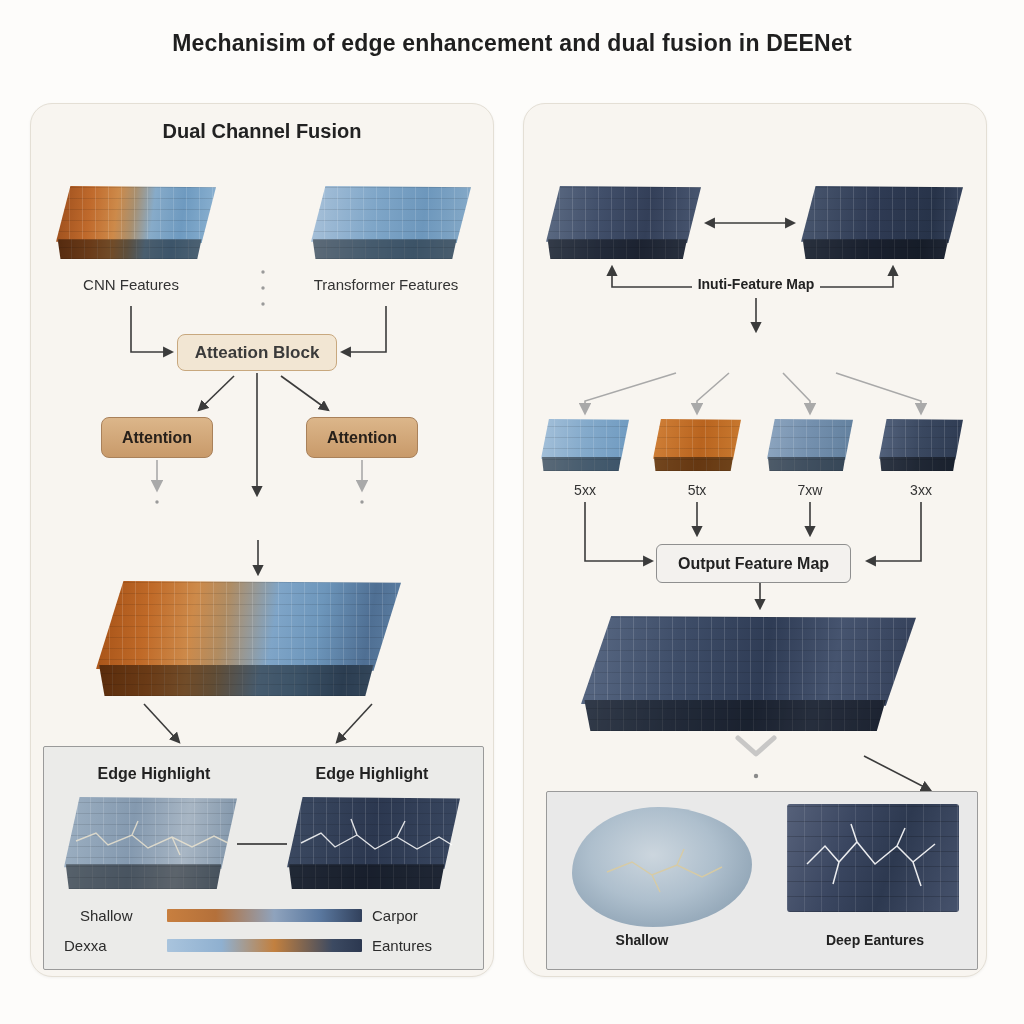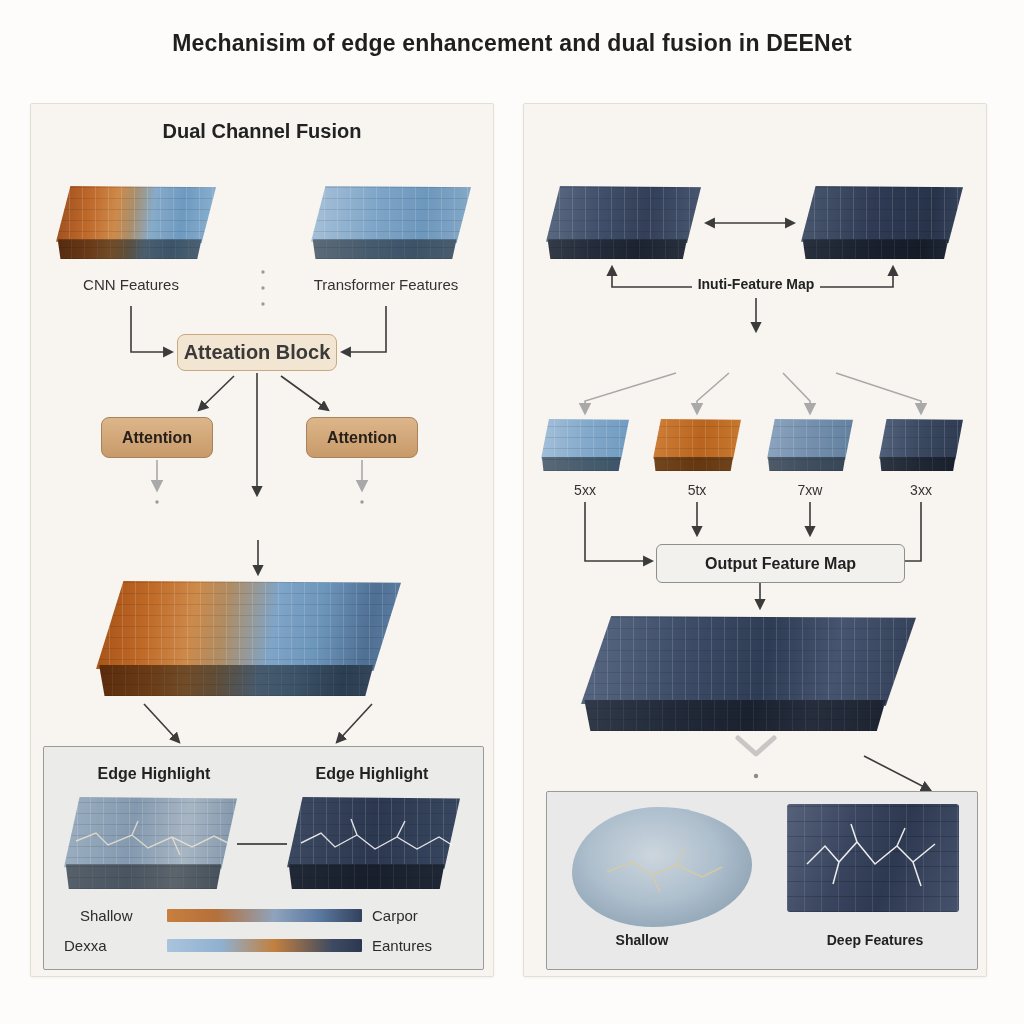--- a/index.html
+++ b/index.html
@@ -1,20 +1,20 @@
 <!DOCTYPE html>
 <html><head>
 <meta charset="utf-8">
 <style>
   html,body{margin:0;padding:0;width:1024px;height:1024px;background:#fdfcfa;
     font-family:"Liberation Sans",sans-serif;position:relative;overflow:hidden;}
   .title{position:absolute;left:0;top:30px;width:100%;text-align:center;margin:0;
     font-size:23px;font-weight:bold;color:#1f1f1f;letter-spacing:.2px;}
   .panel{position:absolute;top:103px;width:462px;height:872px;background:#f8f5f0;
-    border:1px solid #e4dfd5;border-radius:2px;box-shadow:0 1px 3px rgba(0,0,0,.05);}
+    border:1px solid #e4dfd5;border-radius:22px;box-shadow:0 1px 3px rgba(0,0,0,.05);}
   .panel.left{left:30px}.panel.right{left:523px}
   .panel-title{position:absolute;top:16px;left:0;width:100%;text-align:center;margin:0;
     font-size:20px;font-weight:bold;color:#222;}
   .arrows{position:absolute;left:0;top:0;width:462px;height:872px;pointer-events:none;overflow:visible;}
   
   .slab{position:absolute;}
   .slab .top{position:absolute;left:0;top:0;width:100%;height:78%;
     clip-path:polygon(9% 0,100% 2%,91% 100%,0 98%);}
   .slab .front{position:absolute;left:1%;top:73%;width:90%;height:27%;
     clip-path:polygon(0 0,100% 0,97% 100%,2% 100%);filter:brightness(.55);}
@@ -32,28 +32,28 @@
   .slab-small-dark{--g:linear-gradient(97deg,#55647e,#3a4860 50%,#2e3b52);}
   .slab-fused{--g:linear-gradient(99deg,#a34f15,#c06a28 18%,#cd8a4a 32%,#b08c62 42%,#7fa5c8 58%,#6d96bb 72%,#4f6f93 88%,#5f82a6);}
   .slab-output-big{--g:linear-gradient(99deg,#5a6a85,#3e4d68 30%,#2f3c55 55%,#46546f 75%,#333f58);}
   .map-shallow{--g:linear-gradient(97deg,#9db0c2,#8499af 40%,#a8b6c4 70%,#7e93a8);}
   .map-deep{--g:linear-gradient(97deg,#3c4a62,#2c3850 50%,#394760);}
   .crack{position:absolute;left:0;top:0;width:100%;height:100%;pointer-events:none;}
   
   .block{position:absolute;display:flex;align-items:center;justify-content:center;
     font-weight:bold;border-radius:8px;box-sizing:border-box;}
   .attn-block{left:146px;top:230px;width:160px;height:37px;background:#f2e6d3;
-    border:1.5px solid #c8a87e;color:#3a3a3a;font-size:20px;}
+    border:1.5px solid #c8a87e;color:#3a3a3a;font-size:17px;}
   .attention-box{top:313px;width:112px;height:41px;background:linear-gradient(#dcb68a,#c89a6a);
     border:1.5px solid #a9815a;color:#27201a;font-size:16px;}
   .fusion-box{left:170px;top:397px;width:114px;height:37px;background:#b9cbdd;
     border:1.5px solid #8ba7c2;color:#1c2b3a;font-size:16px;}
   .kernels-box{left:140px;top:231px;width:184px;height:38px;background:#efedea;
     border:1.5px solid #9a9a9a;color:#2a2a2a;font-size:15px;border-radius:6px;}
-  .output-box{left:132px;top:440px;width:249px;height:39px;background:#f3f1ee;
+  .output-box{left:132px;top:440px;width:195px;height:39px;background:#f3f1ee;
     border:1.5px solid #8f8f8f;color:#222;font-size:16px;border-radius:6px;}
   .lbl{position:absolute;font-size:15px;color:#333;text-align:center;}
   .lbl.bold{font-weight:bold;color:#222;font-size:14px;}
   .bottom-box{position:absolute;background:#ebebe9;border:1.5px solid #9a9a9a;border-radius:2px;}
   .eh-title{position:absolute;top:18px;width:200px;text-align:center;font-weight:bold;font-size:16px;color:#222;}
   .legend-lbl{position:absolute;font-size:15px;color:#2c2c2c;}
   .legend-bar{position:absolute;height:13px;width:195px;border-radius:1px;}
   .bar-1{background:linear-gradient(90deg,#c87f3f,#b4703a 25%,#8fa3bd 55%,#5b79a0 78%,#32415c);}
   .bar-2{background:linear-gradient(90deg,#a9c4dd,#8fb0d0 28%,#c2803f 55%,#3c4a62 85%,#2c3850);}
   .map-connector{position:absolute;left:193px;top:96px;width:50px;height:2px;background:#555;}
@@ -238,16 +238,16 @@
         <svg class="crack" viewBox="0 0 180 120">
           <path d="M35,65 L60,55 L80,68 L105,58 L130,70 L150,60 M80,68 L88,85 M105,58 L112,42" fill="none" stroke="#d9cba0" stroke-width="1.4" opacity=".9"></path>
         </svg>
       </div>
       <div class="deep-flat">
         <svg class="crack" viewBox="0 0 172 108">
           <path d="M20,60 L38,42 L52,58 L70,38 L88,60 L110,42 L126,58 L148,40 M70,38 L64,20 M110,42 L118,24 M52,58 L46,80 M126,58 L134,82" fill="none" stroke="#ffffff" stroke-width="1.5" opacity=".9"></path>
         </svg>
       </div>
       <div class="lbl bold" style="left:35px;top:140px;width:120px">Shallow</div>
-      <div class="lbl bold" style="left:243px;top:140px;width:170px">Deep Features</div>
+      <div class="lbl bold" style="left:243px;top:140px;width:170px">Deep Eantures</div>
     </div>
   </section>
 </div>
 
 </body></html>

